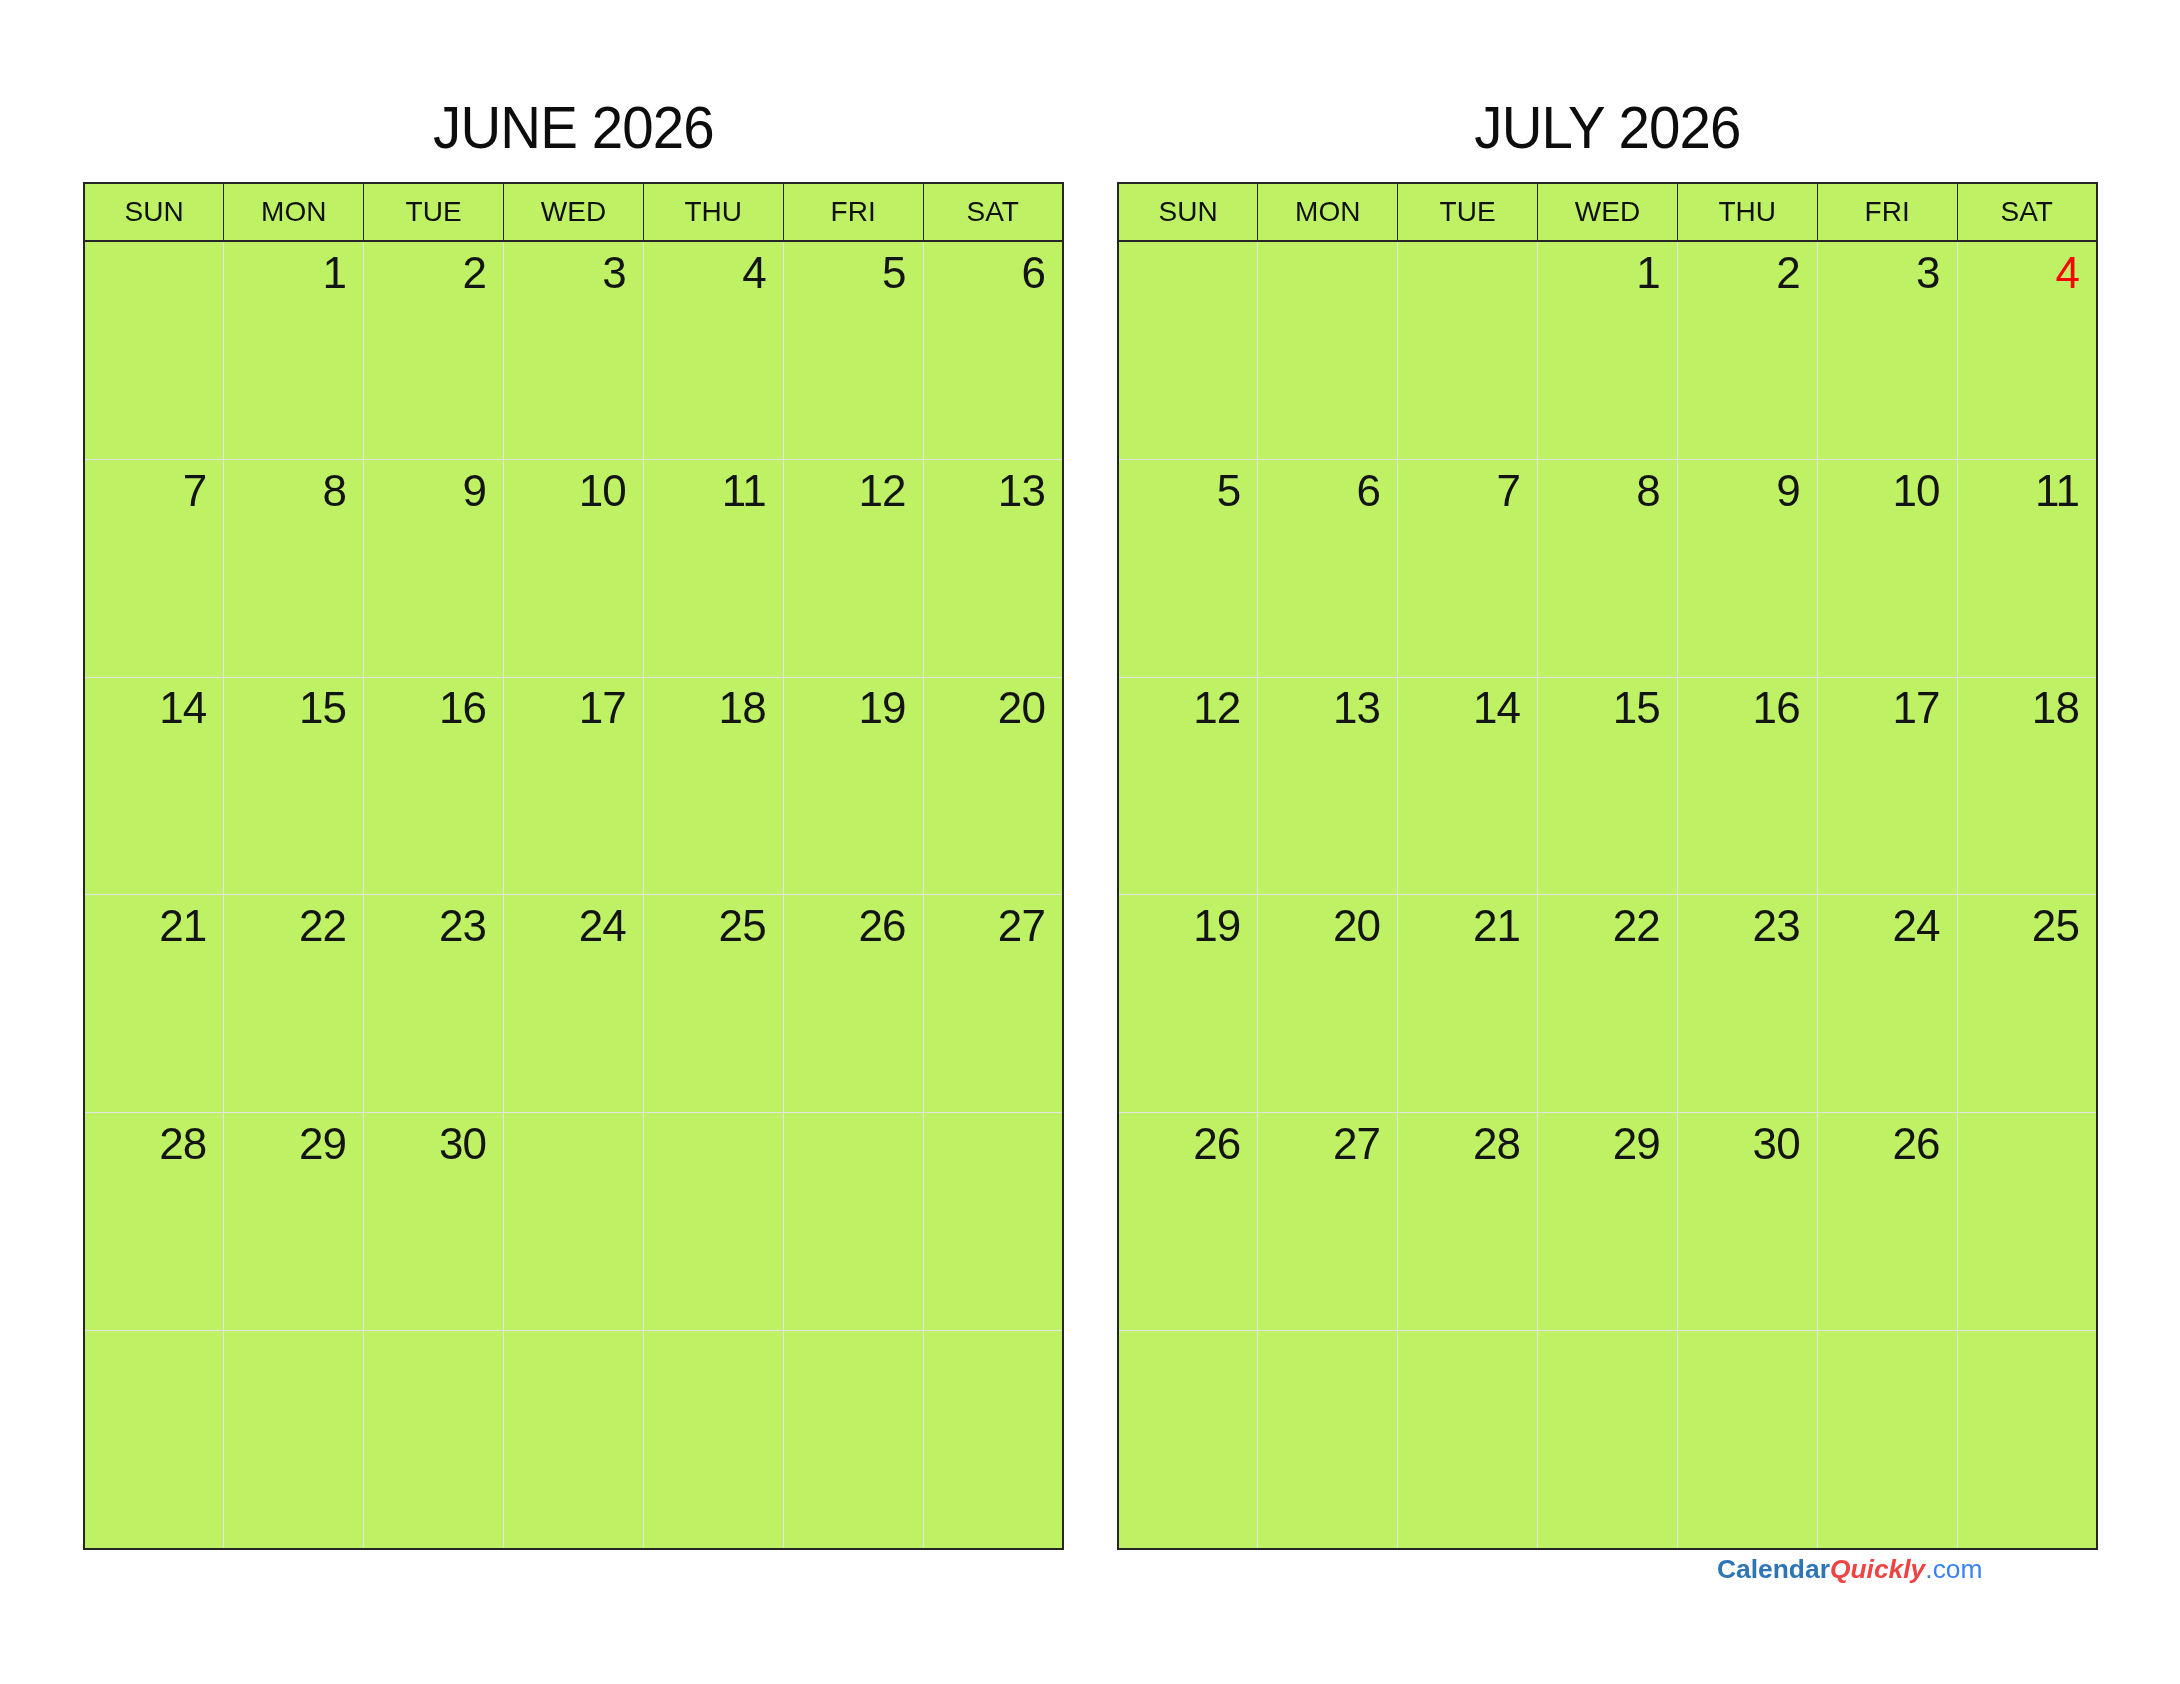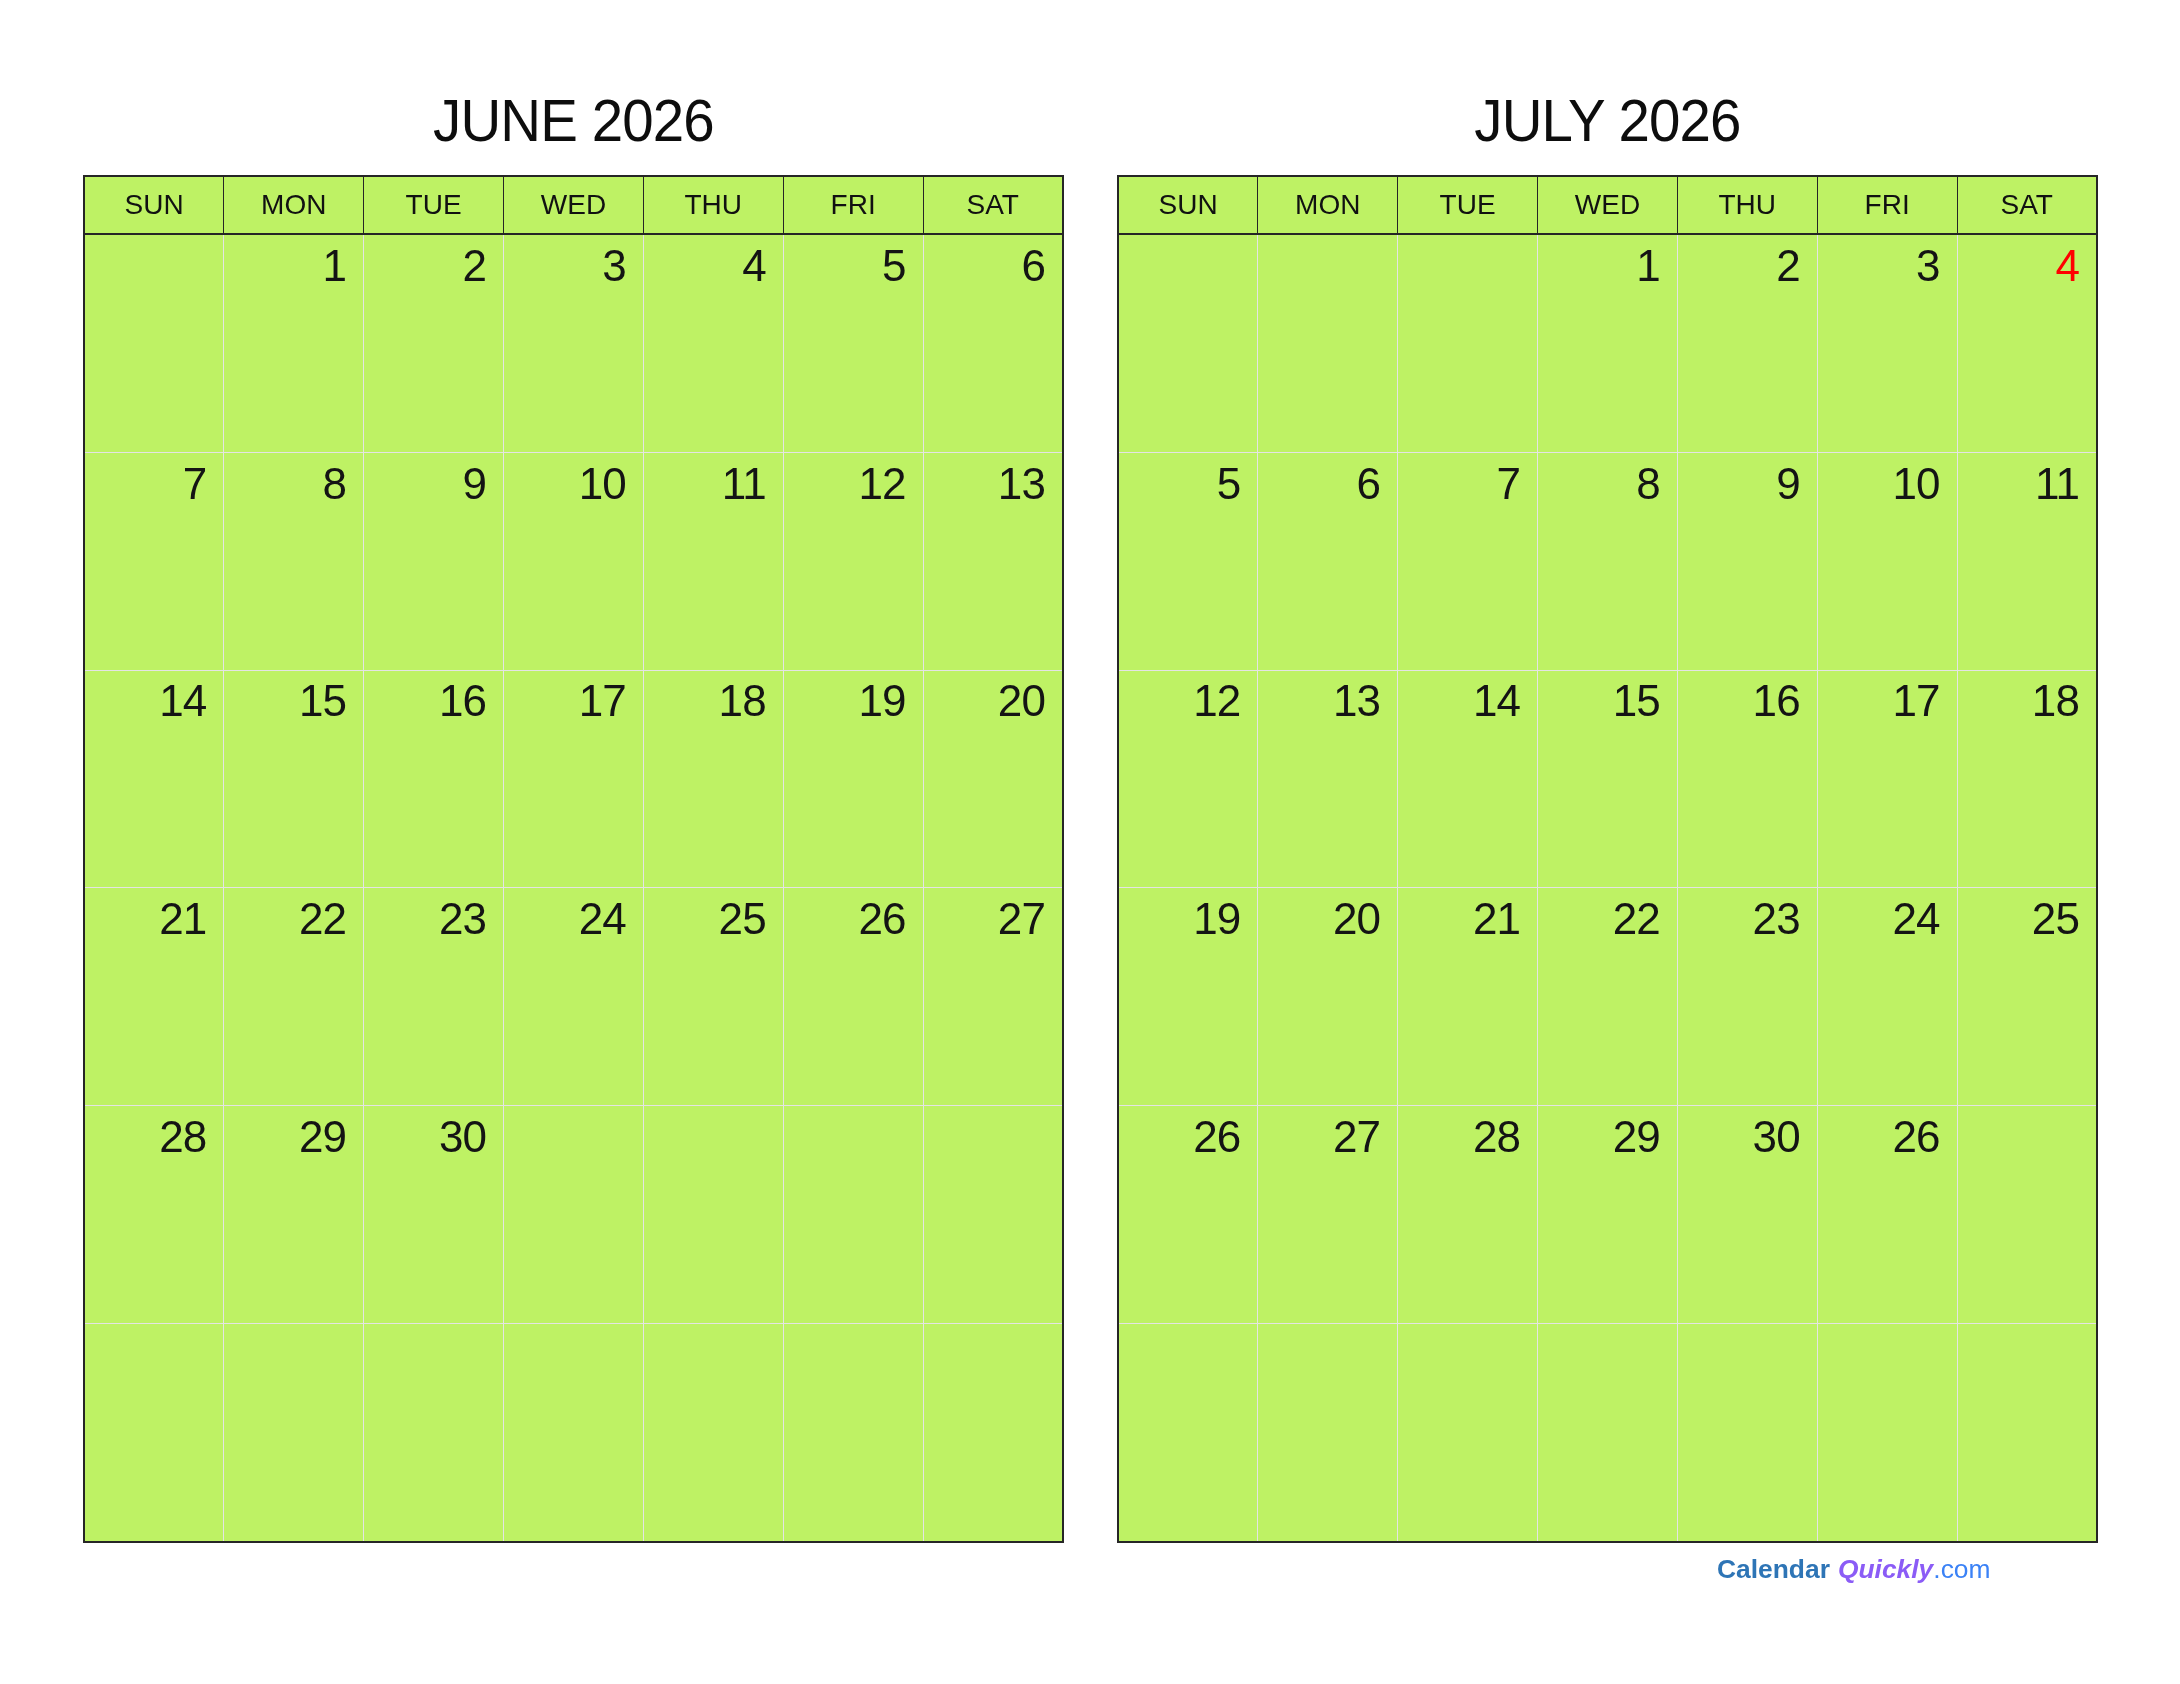--- a/index.html
+++ b/index.html
@@ -5,21 +5,21 @@
   html, body { margin: 0; padding: 0; background: #ffffff; }
   .canvas {
     position: relative;
     width: 2181px;
     height: 1685px;
     background: #ffffff;
     overflow: hidden;
     font-family: "Liberation Sans", sans-serif;
   }
   #calendars { position: absolute; top: 90px; left: 0; width: 2181px; height: 1448px; }
-  .calendar { position: absolute; top: 0; width: 981px; }
+  .calendar { position: absolute; top: 7px; width: 981px; }
   #calendars section:nth-of-type(1) { left: 83px; }
   #calendars section:nth-of-type(2) { left: 1117px; }
   .cal-title {
     margin: 0 0 24px 0;
     height: 61px;
     line-height: 61px;
     font-size: 60px;
     font-weight: 500;
     letter-spacing: -0.9px;
     text-align: center;
@@ -217,16 +217,16 @@
               <td></td>
               <td></td>
               <td></td>
               <td></td>
             </tr>
           </tbody>
     </table>
   </section>
 </div>
   <div class="logo">
-    <span class="l1" style="color: rgb(46, 117, 182); margin-top: 16px;">Calendar</span><span class="l2" style="color: #8b5cf6; margin-left: 8px;">Quickly</span><span class="l3" style="color: #3b82f6;">.com</span>
+    <span class="l1" style="color: rgb(46, 117, 182); margin-top: 16px;">Calendar</span><span class="l2" style="color: #ef4444;">Quickly</span><span class="l3" style="color: #3b82f6;">.com</span>
   </div>
 </div>
 
 
 </body></html>

